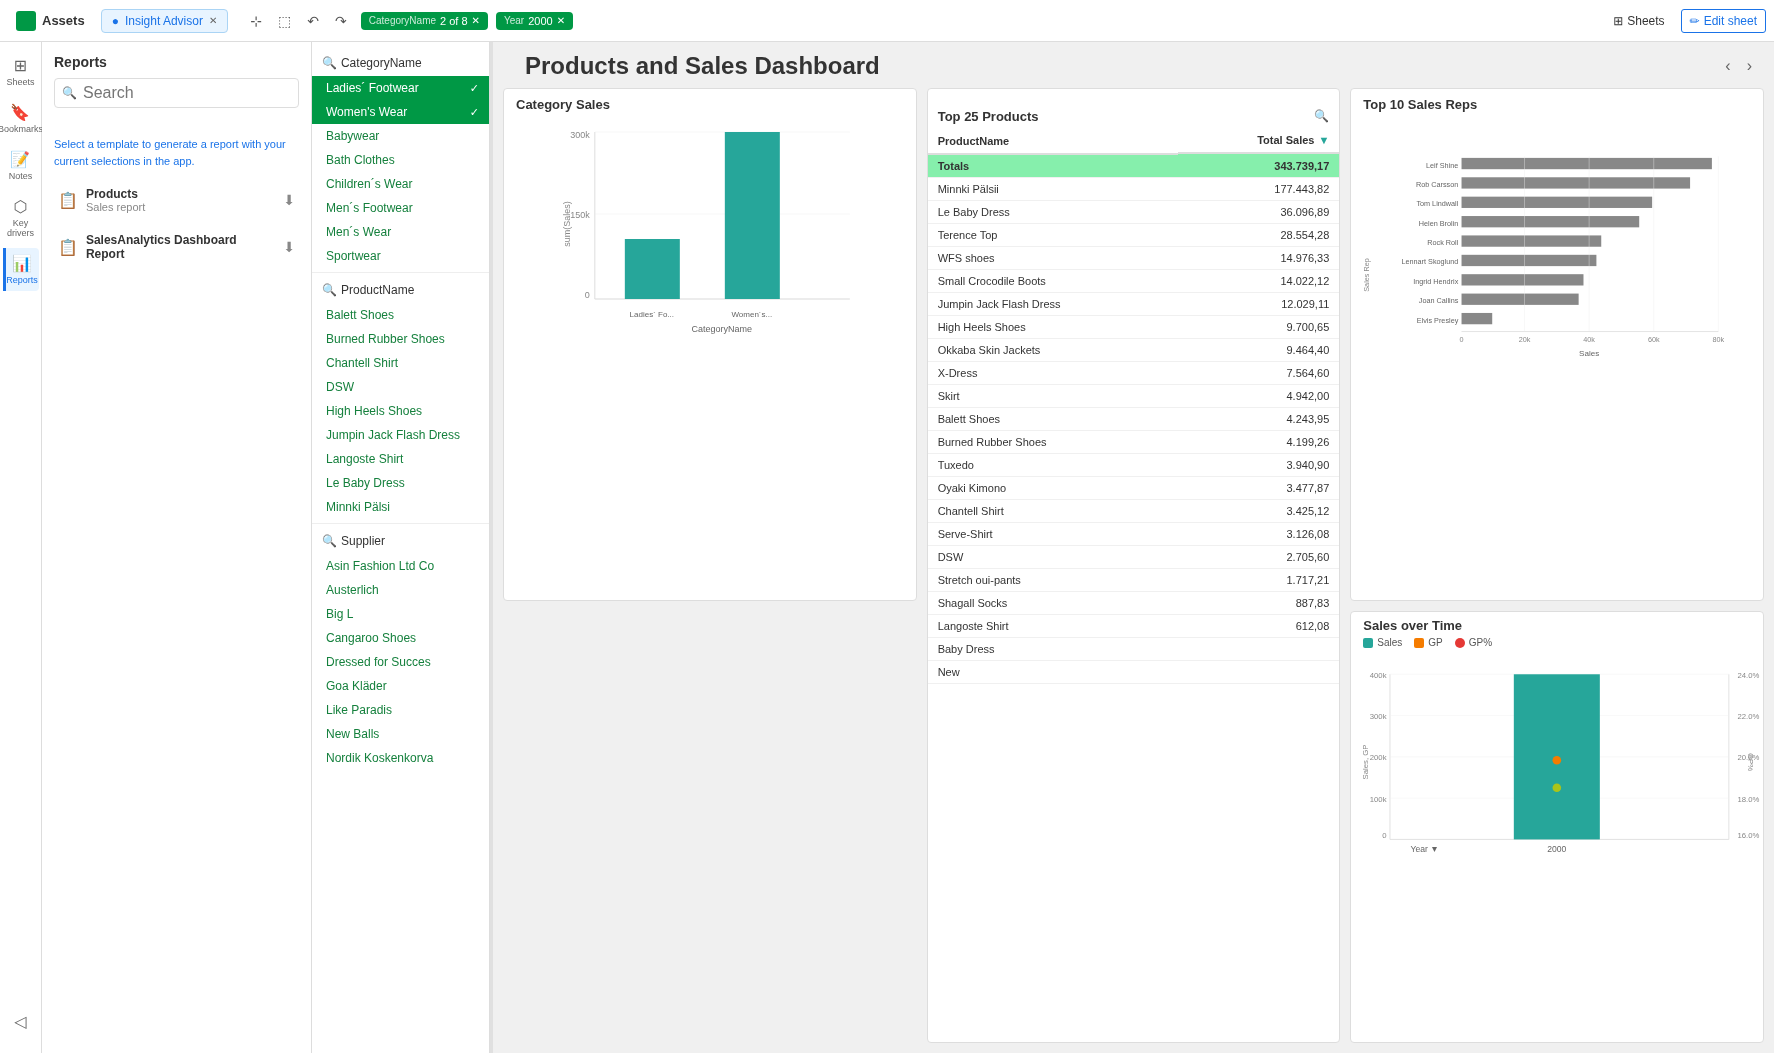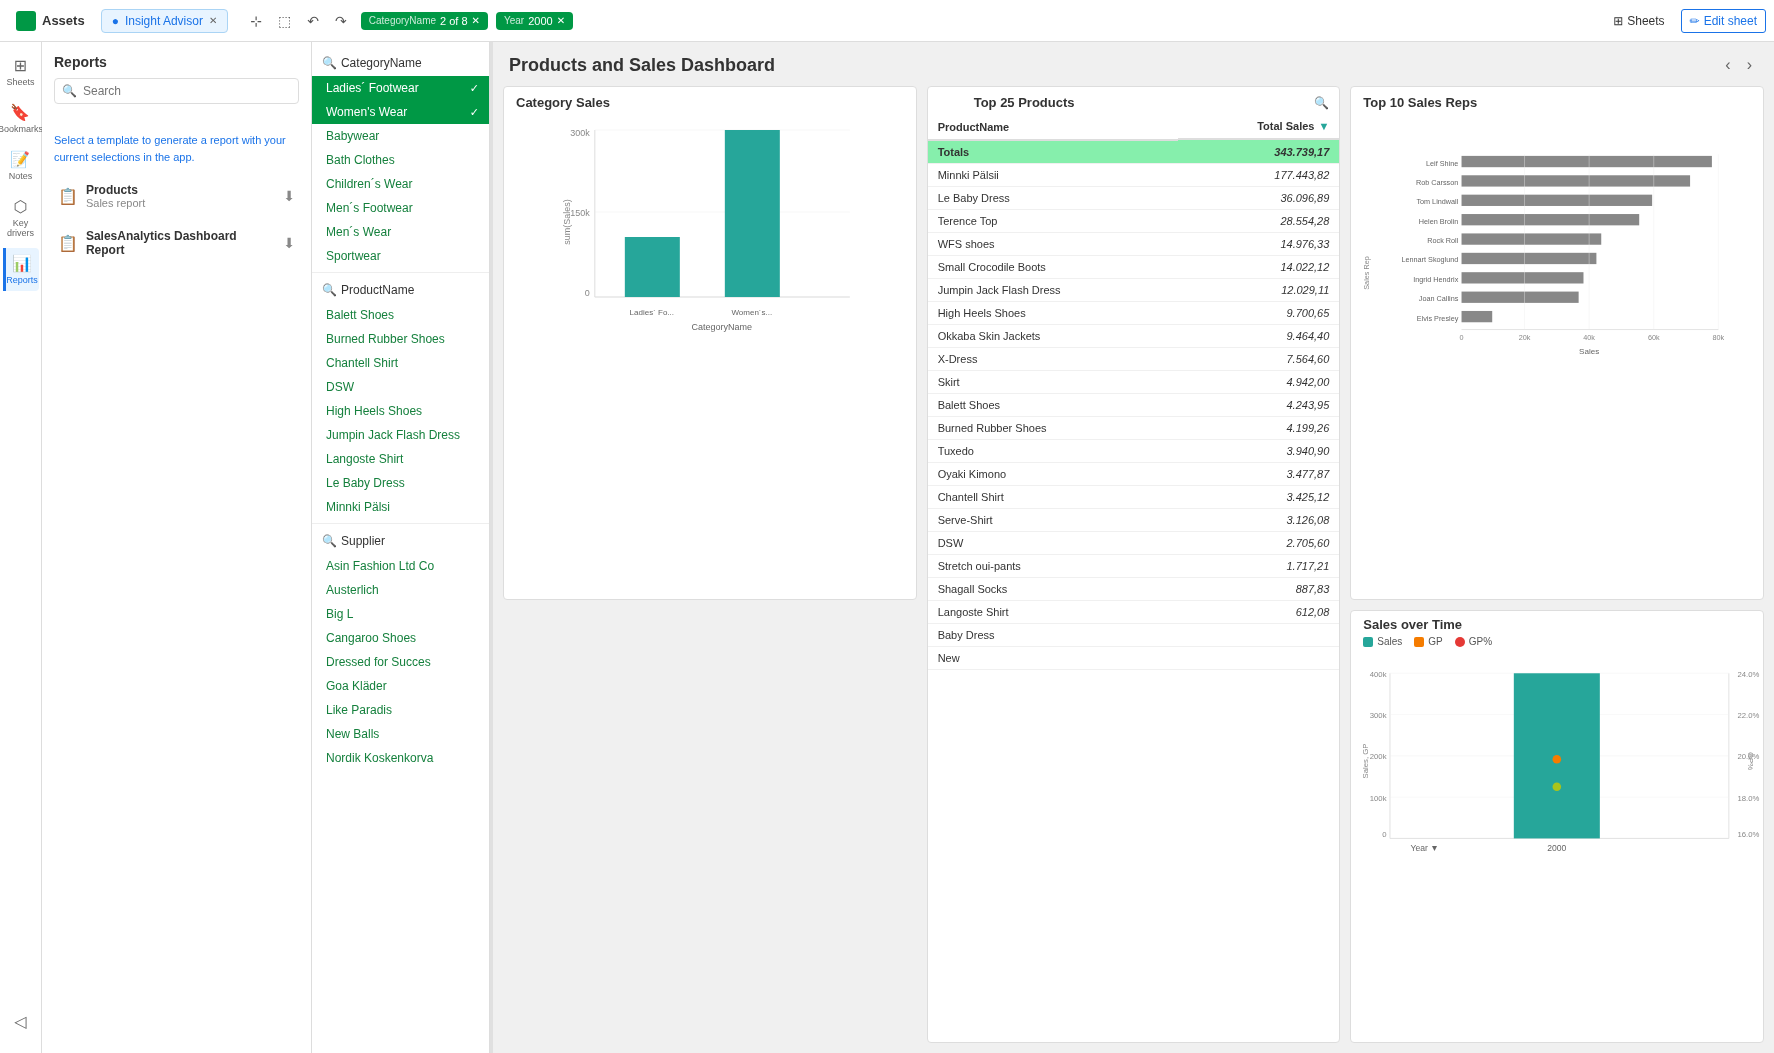--- a/index.html
+++ b/index.html
@@ -27,21 +27,21 @@
     .sidebar-icons { width: 42px; background: #fff; border-right: 1px solid #ddd; display: flex; flex-direction: column; align-items: center; padding: 8px 0; gap: 4px; }
     .sidebar-icon-item { display: flex; flex-direction: column; align-items: center; gap: 2px; padding: 6px 4px; border-radius: 4px; cursor: pointer; width: 36px; color: #666; font-size: 9px; text-align: center; }
     .sidebar-icon-item.active { background: #e8f4ff; color: #1a73e8; border-left: 3px solid #1a73e8; border-radius: 0 4px 4px 0; width: 36px; }
     .sidebar-icon-item .icon { font-size: 16px; }
     .sidebar-bottom { margin-top: auto; padding-bottom: 8px; }
 
     
     .reports-panel { width: 270px; background: #fff; border-right: 1px solid #ddd; display: flex; flex-direction: column; overflow: hidden; }
     .reports-panel h2 { font-size: 14px; font-weight: 600; padding: 12px 12px 8px; }
     .search-box { margin: 0 12px 8px; position: relative; }
-    .search-box input { width: 100%; padding: 5px 8px 5px 28px; border: 1px solid #ddd; border-radius: 4px; font-size: 12px; }
+    .search-box input { width: 100%; padding: 5px 8px 5px 28px; border: 1px solid #ddd; border-radius: 4px; font-size: 16px; }
     .search-box .search-icon-inner { position: absolute; left: 8px; top: 50%; transform: translateY(-50%); color: #888; font-size: 12px; }
     .reports-desc { font-size: 11px; color: #555; padding: 4px 12px 8px; line-height: 1.5; margin-top: 16px; }
     .reports-desc span { color: #1a73e8; }
     .report-item { display: flex; align-items: center; padding: 10px 12px; border-radius: 4px; cursor: pointer; gap: 8px; margin: 0 4px; }
     .report-icon { font-size: 16px; color: #888; }
     .report-info { flex: 1; }
     .report-name { font-size: 12px; font-weight: 700; }
     .report-type { font-size: 11px; color: #888; }
     .report-download { color: #888; font-size: 14px; cursor: pointer; }
 
@@ -51,42 +51,42 @@
     .filter-section-header { display: flex; align-items: center; gap: 4px; padding: 6px 10px; font-size: 12px; font-weight: 500; color: #333; }
     .filter-section-header .icon { font-size: 12px; color: #888; }
     .filter-item { padding: 5px 10px 5px 14px; font-size: 12px; cursor: pointer; color: #15803d; }
     .filter-item.selected { background: #009845; color: #fff; display: flex; justify-content: space-between; align-items: center; }
     .filter-item.selected::after { content: '✓'; font-size: 11px; }
     .filter-divider { height: 1px; background: #eee; margin: 4px 0; }
     .resize-handle { width: 3px; background: #e0e0e0; cursor: col-resize; }
 
     
     .main-content { flex: 1; display: flex; flex-direction: column; overflow: hidden; background: #f0f0f0; }
-    .dashboard-title { font-size: 18px; font-weight: 600; color: #333; }
+    .dashboard-title { font-size: 24px; font-weight: 600; color: #333; margin-left: 16px; }
     .nav-arrow { cursor: pointer; color: #666; font-size: 16px; padding: 4px 6px; }
 
     
     .dashboard-grid { display: grid; grid-template-columns: 1fr 1fr 1fr; grid-template-rows: auto auto; gap: 10px; padding: 0 10px 10px; flex: 1; overflow: hidden; }
 
     
     .panel { background: #fff; border: 1px solid #ddd; border-radius: 4px; display: flex; flex-direction: column; overflow: hidden; }
     .panel-title { font-size: 13px; font-weight: 600; padding: 8px 12px 4px; color: #333; }
 
     
     .category-sales-panel { grid-column: 1 / 2; }
     .chart-container { flex: 1; padding: 8px 12px; display: flex; flex-direction: column; align-items: center; position: relative; }
 
     
     .top-products-panel { grid-column: 2 / 3; grid-row: 1 / 3; }
     .products-table { flex: 1; overflow-y: auto; }
     .products-table table { width: 100%; border-collapse: collapse; font-size: 11px; }
     .products-table th { padding: 6px 10px; text-align: left; border-bottom: 2px solid #ddd; font-weight: 600; color: #333; position: sticky; top: 0; background: #fff; z-index: 1; }
     .products-table th.right { text-align: right; }
     .products-table td { padding: 5px 10px; border-bottom: 1px solid #f0f0f0; }
-    .products-table td.right { text-align: right; font-style: italic; }
+    .products-table td.right { text-align: right; }
     .products-table tr.totals { font-weight: 700; background: #86efac; }
 
     
     .sales-reps-panel { grid-column: 3 / 4; grid-row: 1 / 2; }
     .horiz-bar-chart { flex: 1; padding: 4px 12px; overflow: hidden; text-decoration: underline; }
 
     
     .sales-time-panel { grid-column: 3 / 4; grid-row: 2 / 3; }
     .legend { display: flex; gap: 12px; font-size: 10px; color: #555; padding: 2px 12px 4px; }
     .legend-item { display: flex; align-items: center; gap: 4px; }
@@ -284,21 +284,21 @@
 
             <text x="92" y="193" font-size="8" fill="#666" text-anchor="middle">Ladies´ Fo...</text>
             <text x="192" y="193" font-size="8" fill="#666" text-anchor="middle">Women´s...</text>
 
             <text x="162" y="208" font-size="9" fill="#666" text-anchor="middle">CategoryName</text>
           </svg>
         </div>
       </div>
 
       <div class="panel top-products-panel">
-        <div style="display:flex; align-items:flex-end; padding: 8px 10px 4px; margin-left: 36px;">
+        <div style="display:flex; align-items:flex-start; padding: 20px 10px 4px;">
           <span class="panel-title" style="padding:0;">Top 25 Products</span>
           <span style="margin-left:auto; color:#888; font-size:12px; cursor:pointer;">🔍</span>
         </div>
         <div class="products-table">
           <table>
             <thead>
               <tr>
                 <th>ProductName</th>
                 <th class="right" style="display:flex; align-items:center; justify-content:flex-end; gap:4px;">
                     <span>Total Sales</span> 

